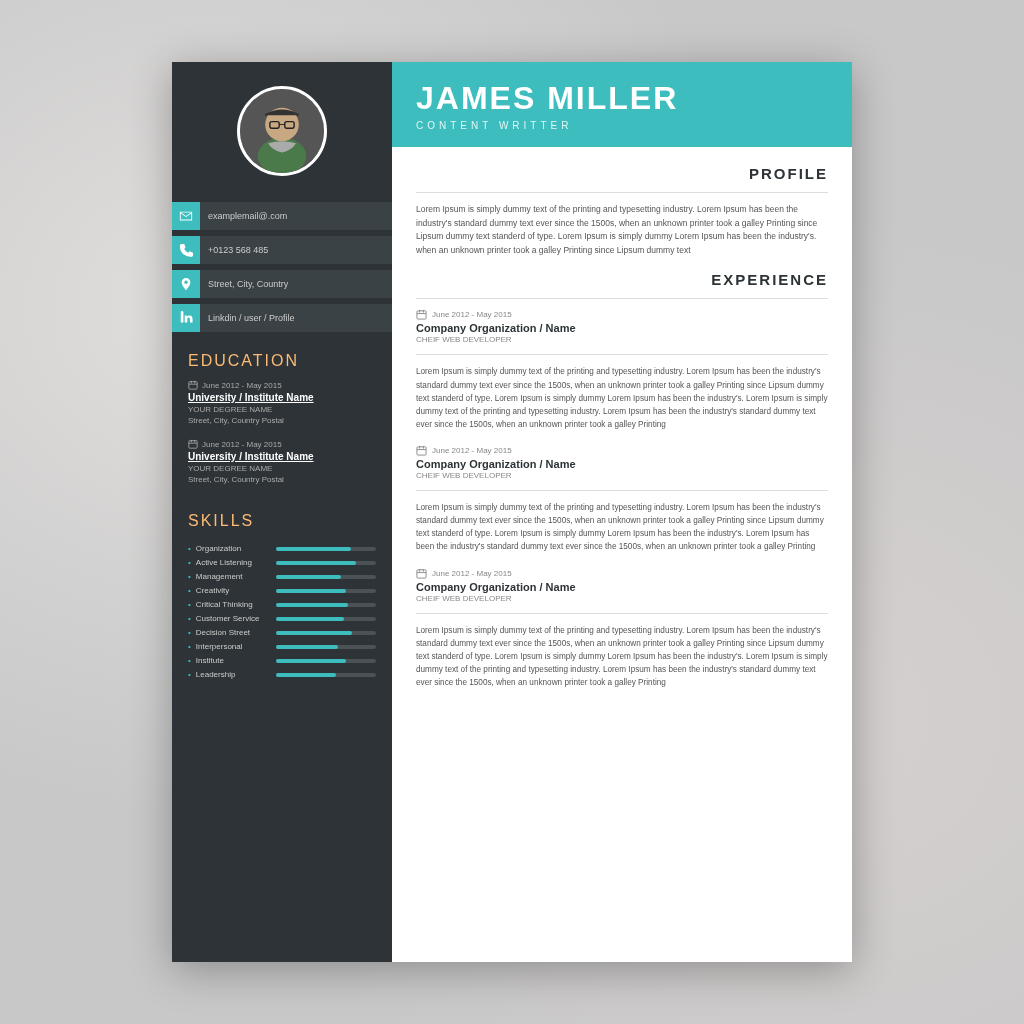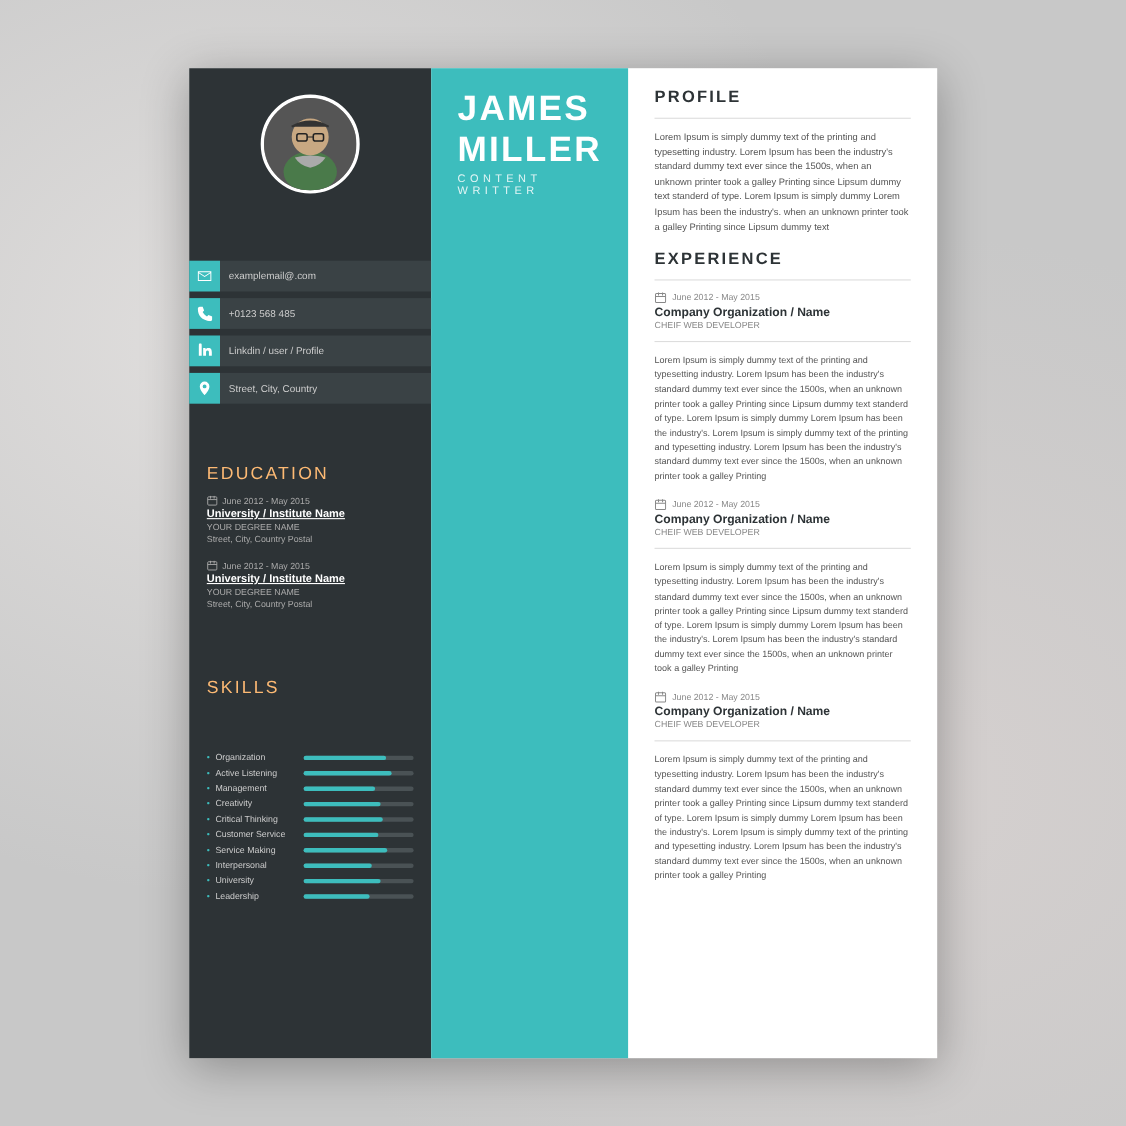--- a/index.html
+++ b/index.html
@@ -22,21 +22,20 @@
       background: #fff;
     }
     
     .sidebar {
       width: 220px;
       background: #2d3336;
       color: #fff;
       flex-shrink: 0;
       display: flex;
       flex-direction: column;
-      gap: 35px;
     }
     .sidebar-photo {
       display: flex;
       justify-content: center;
       padding: 24px 0 18px;
     }
     .photo-circle {
       width: 90px;
       height: 90px;
       border-radius: 50%;
@@ -156,21 +155,21 @@
     }
     .skill-bar-fill {
       background: #3dbdbd;
       height: 4px;
       border-radius: 2px;
     }
     
     .main {
       flex: 1;
       display: flex;
-      flex-direction: row;
+      flex-direction: column;
     }
     .header-name-block {
       background: #3dbdbd;
       padding: 18px 24px 16px;
     }
     .header-name {
       font-size: 32px;
       font-weight: 900;
       color: #fff;
       letter-spacing: 2px;
@@ -186,20 +185,21 @@
     .main-content {
       padding: 18px 24px;
     }
     .section-heading {
       font-size: 15px;
       font-weight: 900;
       letter-spacing: 2px;
       color: #2d3336;
       text-transform: uppercase;
       margin-bottom: 8px;
+      text-align: right;
     }
     .section-divider {
       border: none;
       border-top: 1px solid #ddd;
       margin: 10px 0;
     }
     .profile-text {
       font-size: 8.5px;
       color: #555;
       line-height: 1.6;
@@ -279,32 +279,32 @@
         <div class="contact-tab">
           <svg viewBox="0 0 16 16">
               <path d="M3 1h3l1.5 4L6 6.5c1 2 2.5 3.5 4.5 4.5L12 9.5l4 1.5v3c0 1-1 2-2 2C5 15 1 10 1 3c0-1 1-2 2-2z"></path>
             </svg>
         </div>
         <div class="contact-text">+0123 568 485</div>
       </div>
       <div class="contact-item">
         <div class="contact-tab">
           <svg viewBox="0 0 16 16">
-              <path d="M2 2h3v11H2V2zm1.5-2a1.5 1.5 0 110 3 1.5 1.5 0 010-3zM6 5h3v1.5c.4-.8 1.4-1.5 3-1.5 3 0 3.5 2 3.5 4.5V13h-3V10c0-1 0-2.5-1.5-2.5S9.5 9 9.5 10v3H6.5V5H6z"></path>
-            </svg>
-        </div>
-        <div class="contact-text">Linkdin / user / Profile</div>
+              <path d="M8 1a5 5 0 00-5 5c0 4 5 9 5 9s5-5 5-9a5 5 0 00-5-5zm0 7a2 2 0 110-4 2 2 0 010 4z"></path>
+            </svg>
+        </div>
+        <div class="contact-text">Street, City, Country</div>
       </div>
       <div class="contact-item">
         <div class="contact-tab">
           <svg viewBox="0 0 16 16">
-              <path d="M8 1a5 5 0 00-5 5c0 4 5 9 5 9s5-5 5-9a5 5 0 00-5-5zm0 7a2 2 0 110-4 2 2 0 010 4z"></path>
-            </svg>
-        </div>
-        <div class="contact-text">Street, City, Country</div>
+              <path d="M2 2h3v11H2V2zm1.5-2a1.5 1.5 0 110 3 1.5 1.5 0 010-3zM6 5h3v1.5c.4-.8 1.4-1.5 3-1.5 3 0 3.5 2 3.5 4.5V13h-3V10c0-1 0-2.5-1.5-2.5S9.5 9 9.5 10v3H6.5V5H6z"></path>
+            </svg>
+        </div>
+        <div class="contact-text">Linkdin / user / Profile</div>
       </div>
     </div>
 
     <div class="sidebar-section">
       <div class="sidebar-section-title">EDUCATION</div>
 
       <div class="edu-item">
         <div class="edu-date">
           <svg viewBox="0 0 12 12">
               <rect x="1" y="2" width="10" height="9" rx="1" fill="none" stroke="#aaa" stroke-width="1"></rect>
@@ -376,35 +376,35 @@
   </div>
         <div class="skill-item">
     <span class="skill-dot">•</span>
     <span class="skill-label">Customer Service</span>
     <div class="skill-bar-bg">
       <div class="skill-bar-fill" style="width:68%"></div>
     </div>
   </div>
         <div class="skill-item">
     <span class="skill-dot">•</span>
-    <span class="skill-label">Service Making</span>
+    <span class="skill-label">Decision Street</span>
     <div class="skill-bar-bg">
       <div class="skill-bar-fill" style="width:76%"></div>
     </div>
   </div>
         <div class="skill-item">
     <span class="skill-dot">•</span>
     <span class="skill-label">Interpersonal</span>
     <div class="skill-bar-bg">
       <div class="skill-bar-fill" style="width:62%"></div>
     </div>
   </div>
         <div class="skill-item">
     <span class="skill-dot">•</span>
-    <span class="skill-label">University</span>
+    <span class="skill-label">Institute</span>
     <div class="skill-bar-bg">
       <div class="skill-bar-fill" style="width:70%"></div>
     </div>
   </div>
         <div class="skill-item">
     <span class="skill-dot">•</span>
     <span class="skill-label">Leadership</span>
     <div class="skill-bar-bg">
       <div class="skill-bar-fill" style="width:60%"></div>
     </div>

